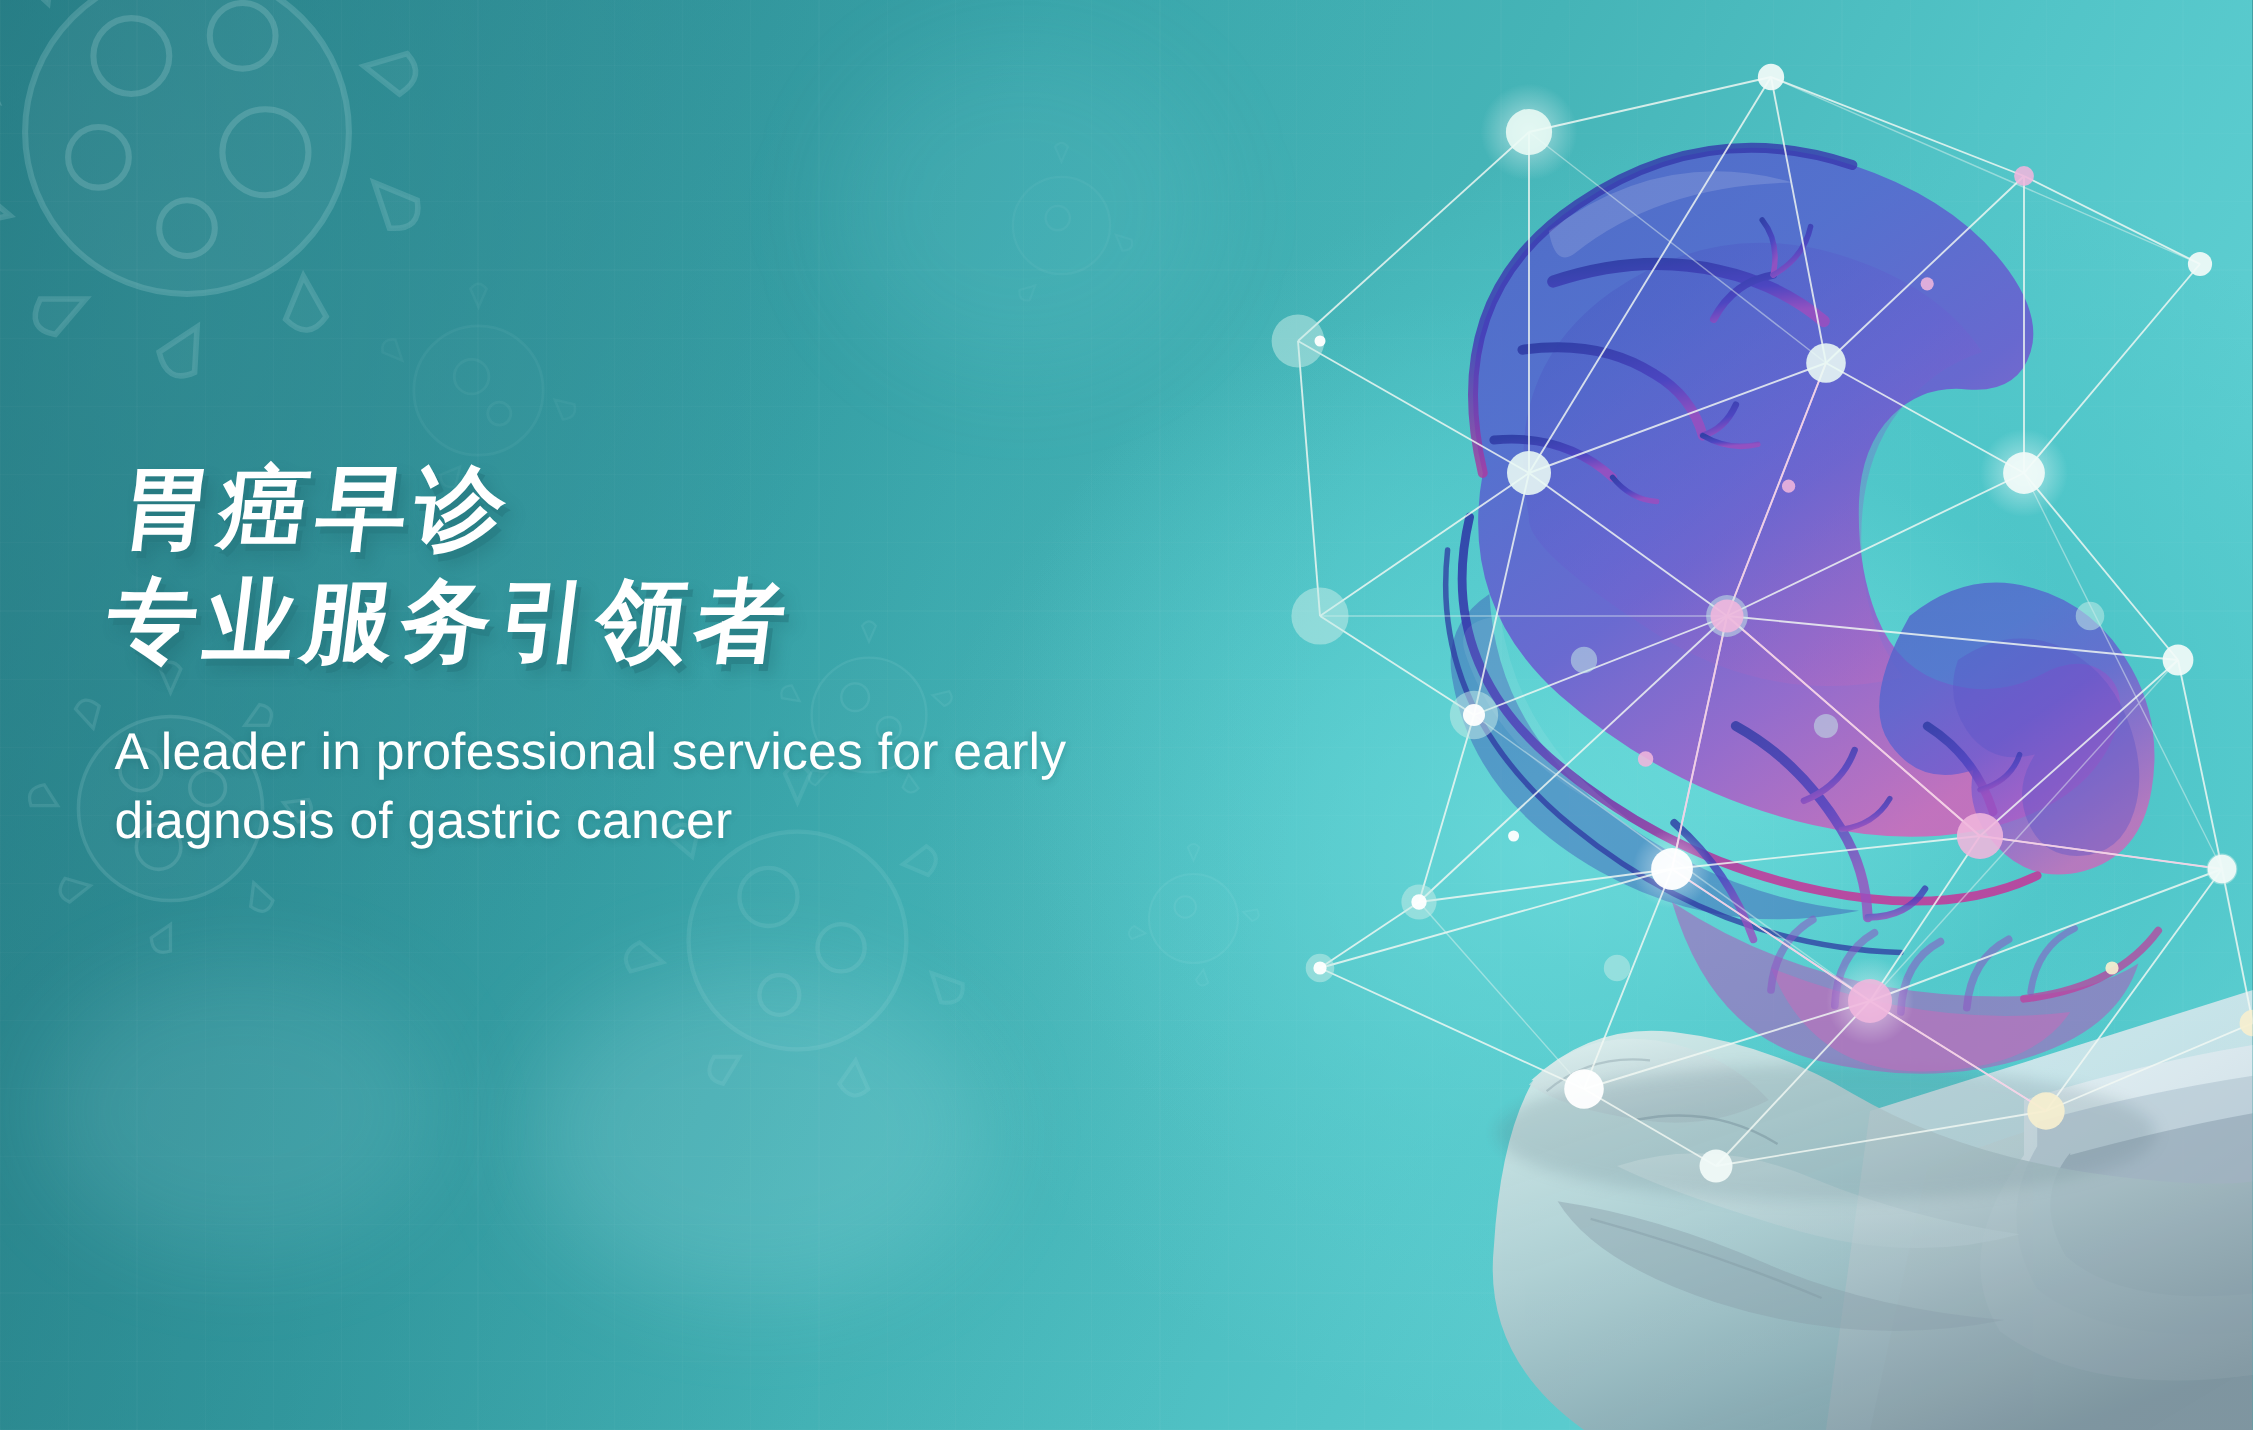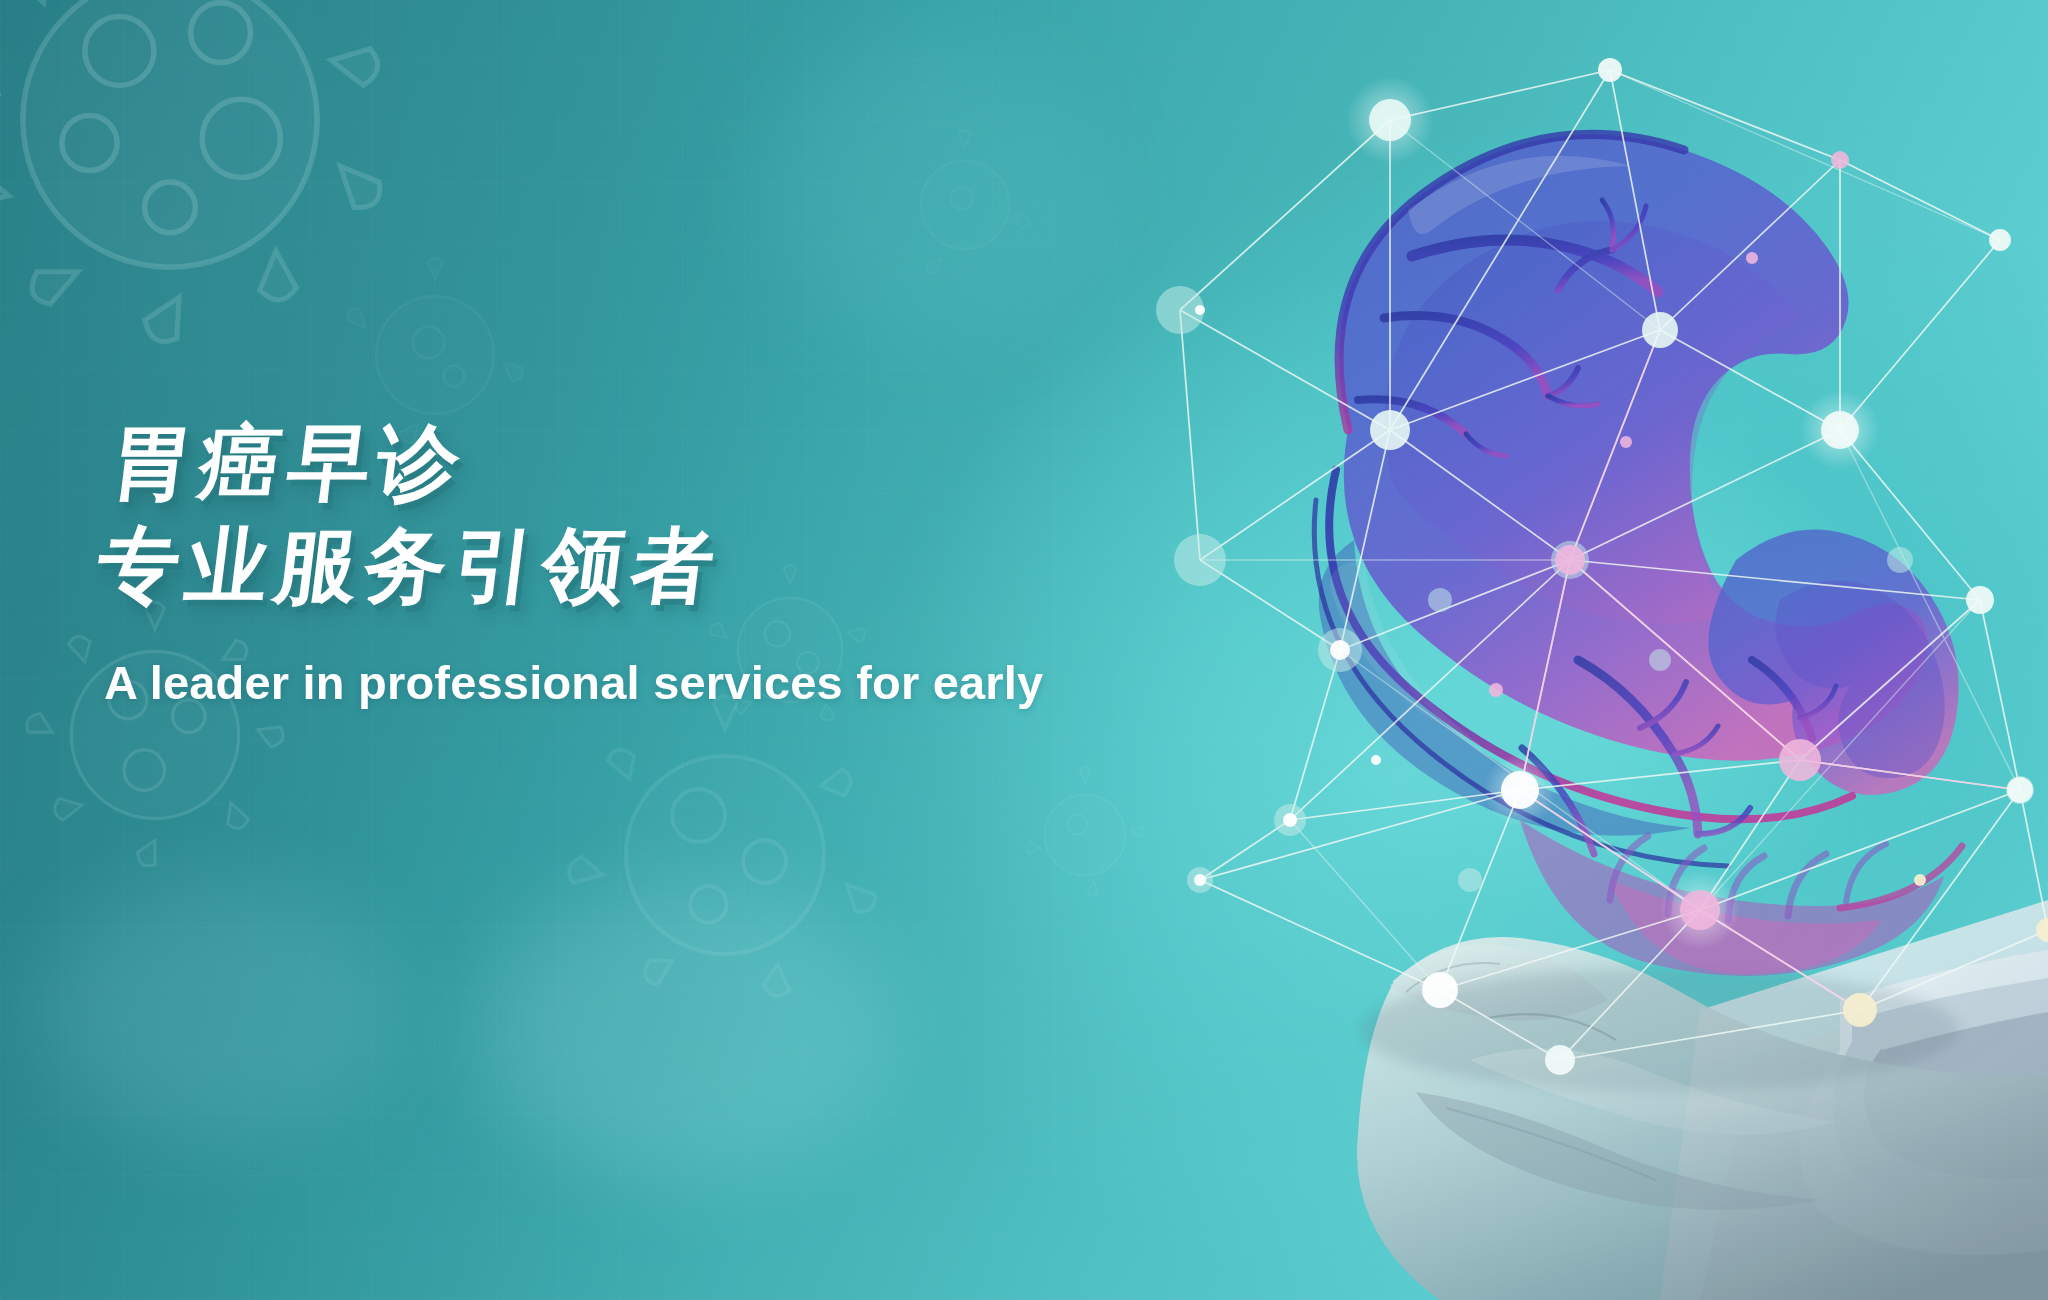--- a/index.html
+++ b/index.html
@@ -91,21 +91,21 @@
       9px 11px 14px rgba(24,90,98,0.33);
     margin: 0;
     white-space: nowrap;
   }
   .headline-line { display: block; }
   .headline-line + .headline-line { margin-top: 6px; }
 
   .subhead {
     margin: 36px 0 12px 0;
     font-family: "Liberation Sans", "DejaVu Sans", sans-serif;
-    font-weight: 700;
+    font-weight: 400;
     font-size: 47px;
     line-height: 1.36;
     color: #ffffff;
     max-width: 1010px;
     letter-spacing: 0.2px;
     text-shadow: 0 2px 7px rgba(20,90,96,0.30);
   }
   .subhead-line { display: block; }
 
   
@@ -546,16 +546,17 @@
     </svg>
   </div>
 
   <div class="text-block">
     <h1 class="headline">
       <span class="headline-line">胃癌早诊</span>
       <span class="headline-line">专业服务引领者</span>
     </h1>
     <p class="subhead">
       <span class="subhead-line">A leader in professional services for early</span>
+      <span class="subhead-line">diagnosis of gastric cancer</span>
     </p>
   </div>
 
 </div>
 
 </body></html>

